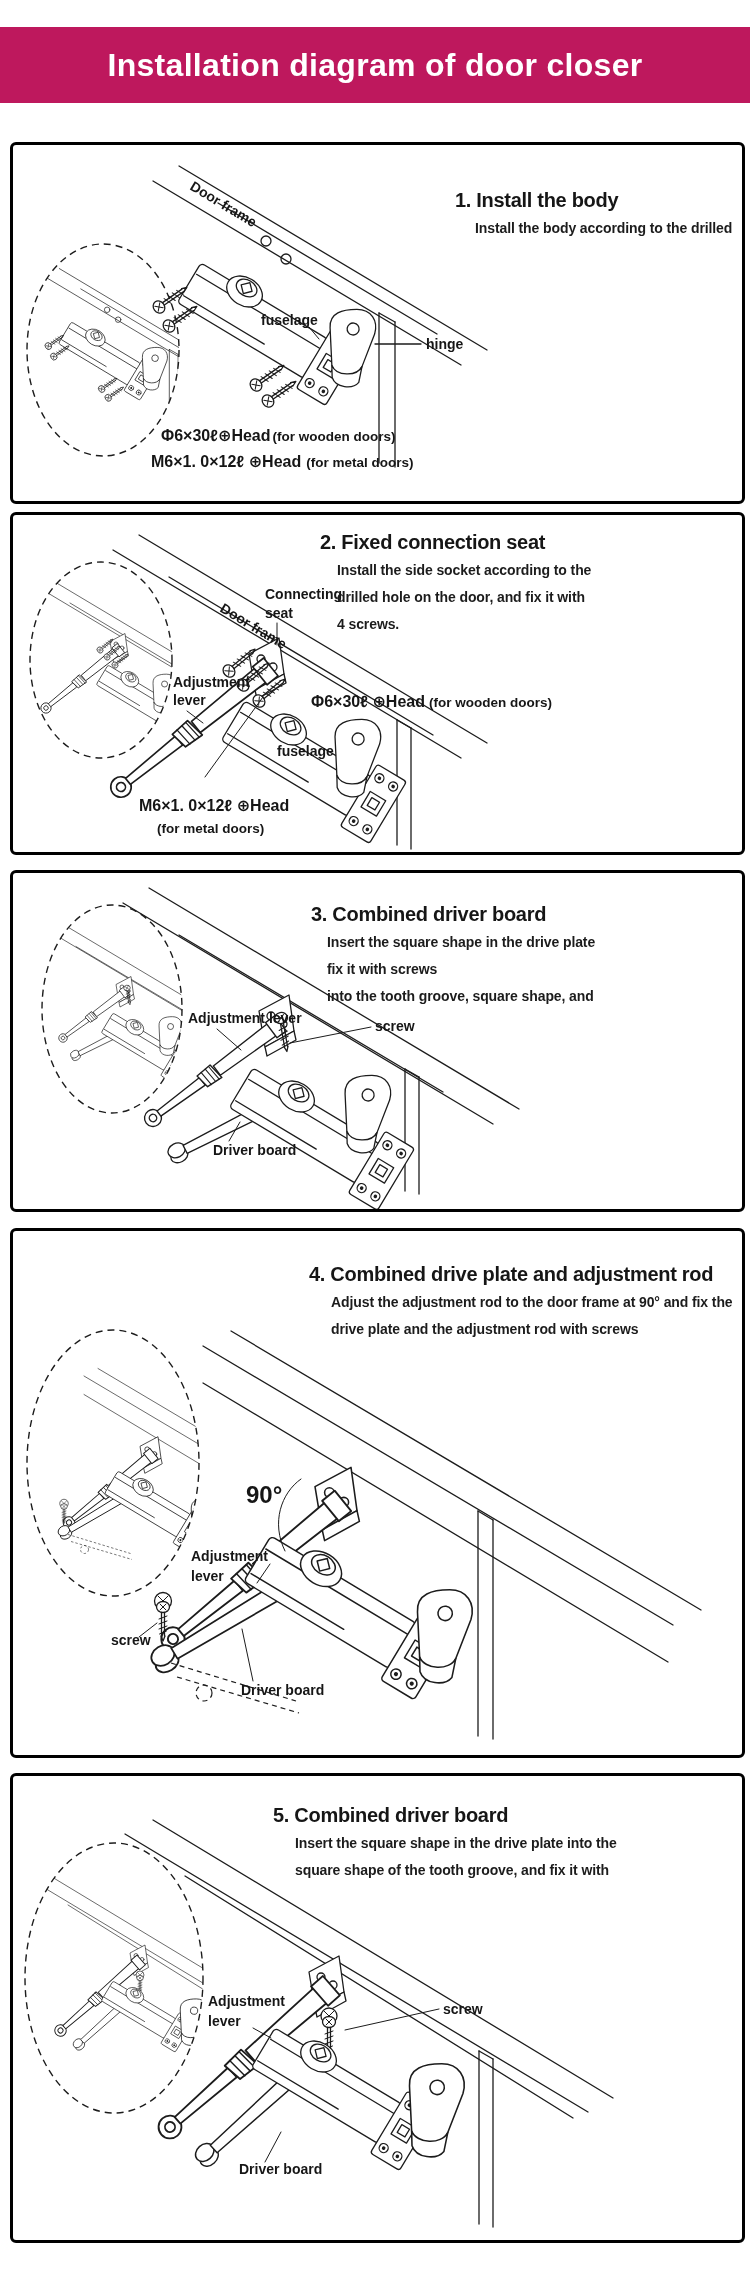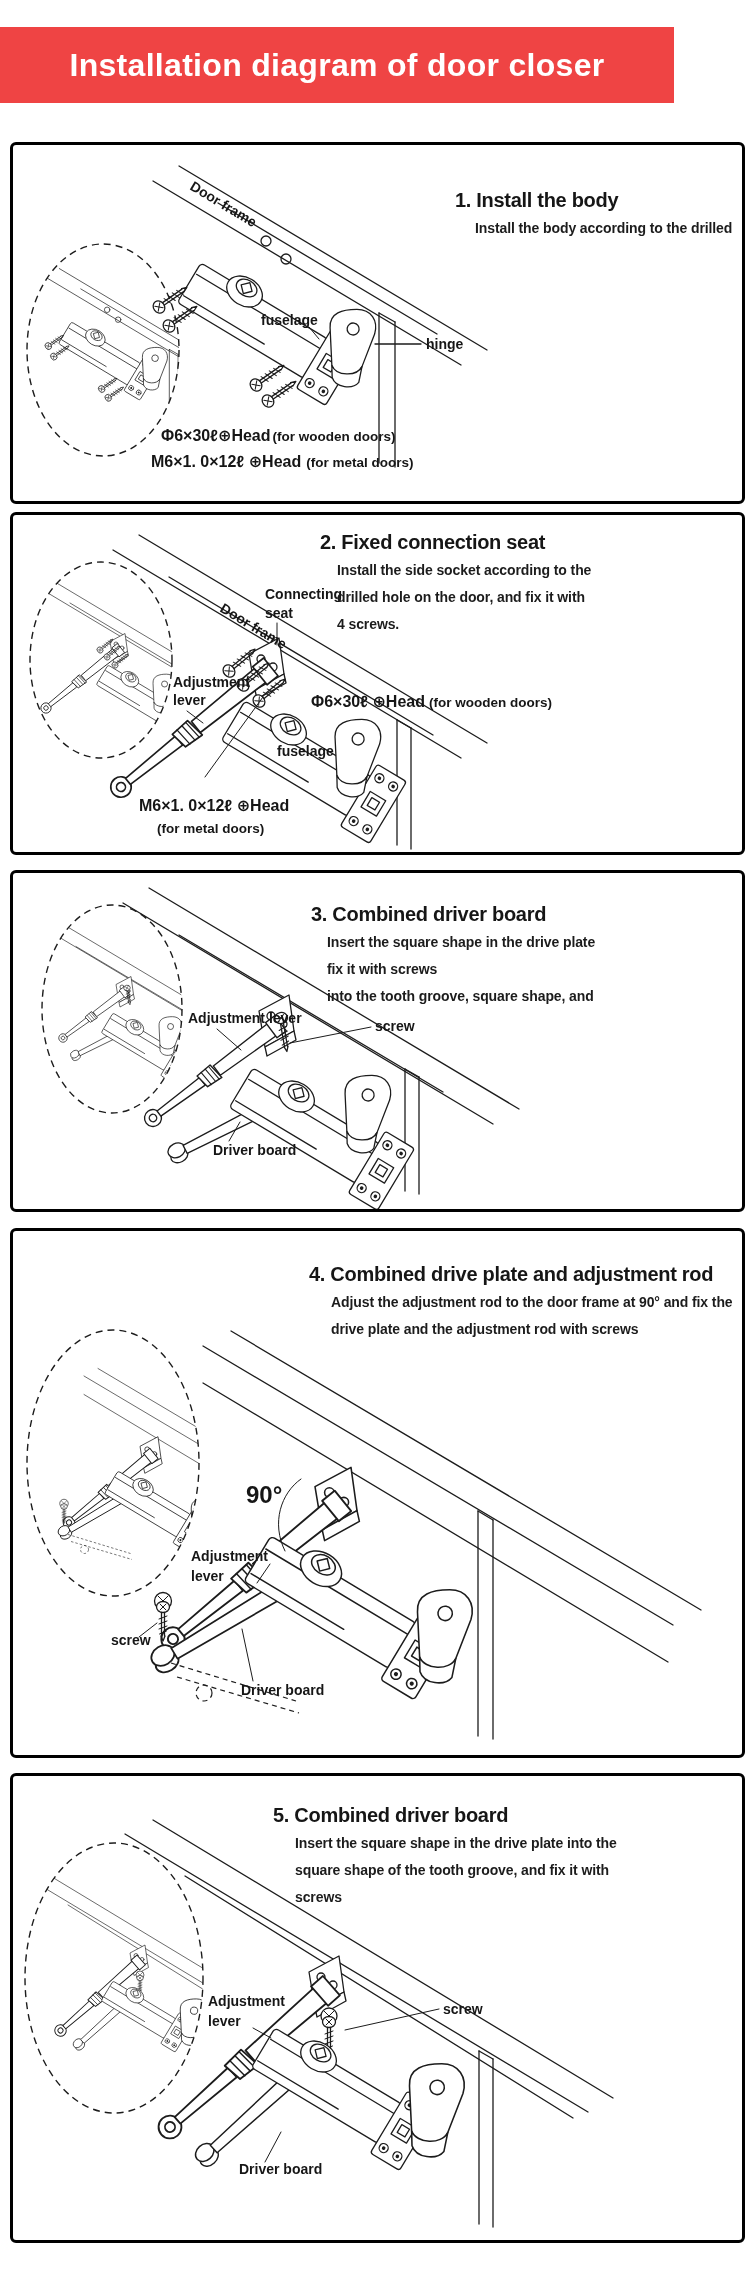--- a/index.html
+++ b/index.html
@@ -2,22 +2,22 @@
 <html><head>
 <meta charset="utf-8">
 <style>
   html,body { margin:0; padding:0; }
   body {
     width:750px; height:2279px; position:relative; background:#fff;
     font-family:"Liberation Sans","DejaVu Sans",sans-serif; color:#111;
     overflow:hidden;
   }
   .banner {
-    position:absolute; left:0; top:27px; width:674px; height:76px;
-    background:#ef4444; display:flex; align-items:center; justify-content:center;
+    position:absolute; left:0; top:27px; width:750px; height:76px;
+    background:#be185d; display:flex; align-items:center; justify-content:center;
   }
   .banner-title {
     color:#fff; font-size:32px; font-weight:bold; letter-spacing:0.3px;
   }
   .panel {
     position:absolute; left:10px; width:735px; box-sizing:border-box;
     border:3px solid #000; border-radius:6px; background:#fff;
   }
   #panel1 { top:142px;  height:362px; }
   #panel2 { top:512px;  height:343px; }
@@ -356,15 +356,14 @@
     <line class="lnt" x1="240" y1="252" x2="258" y2="262"></line>
     <text class="lbl" x="430" y="238">screw</text>
     <line class="lnt" x1="426" y1="233" x2="332" y2="254"></line>
     <text class="lbl" x="226" y="398">Driver board</text>
     <line class="lnt" x1="252" y1="386" x2="268" y2="356"></line>
   </svg>
   <div class="ptitle" style="left:260px; top:28px">5. Combined driver board</div>
   <div class="pdesc" style="left:282px; top:54px">
     <div>Insert the square shape in the drive plate into the</div>
     <div>square shape of the tooth groove, and fix it with</div>
-    <div>screws</div>
   </div>
 </section>
 
 </body></html>

